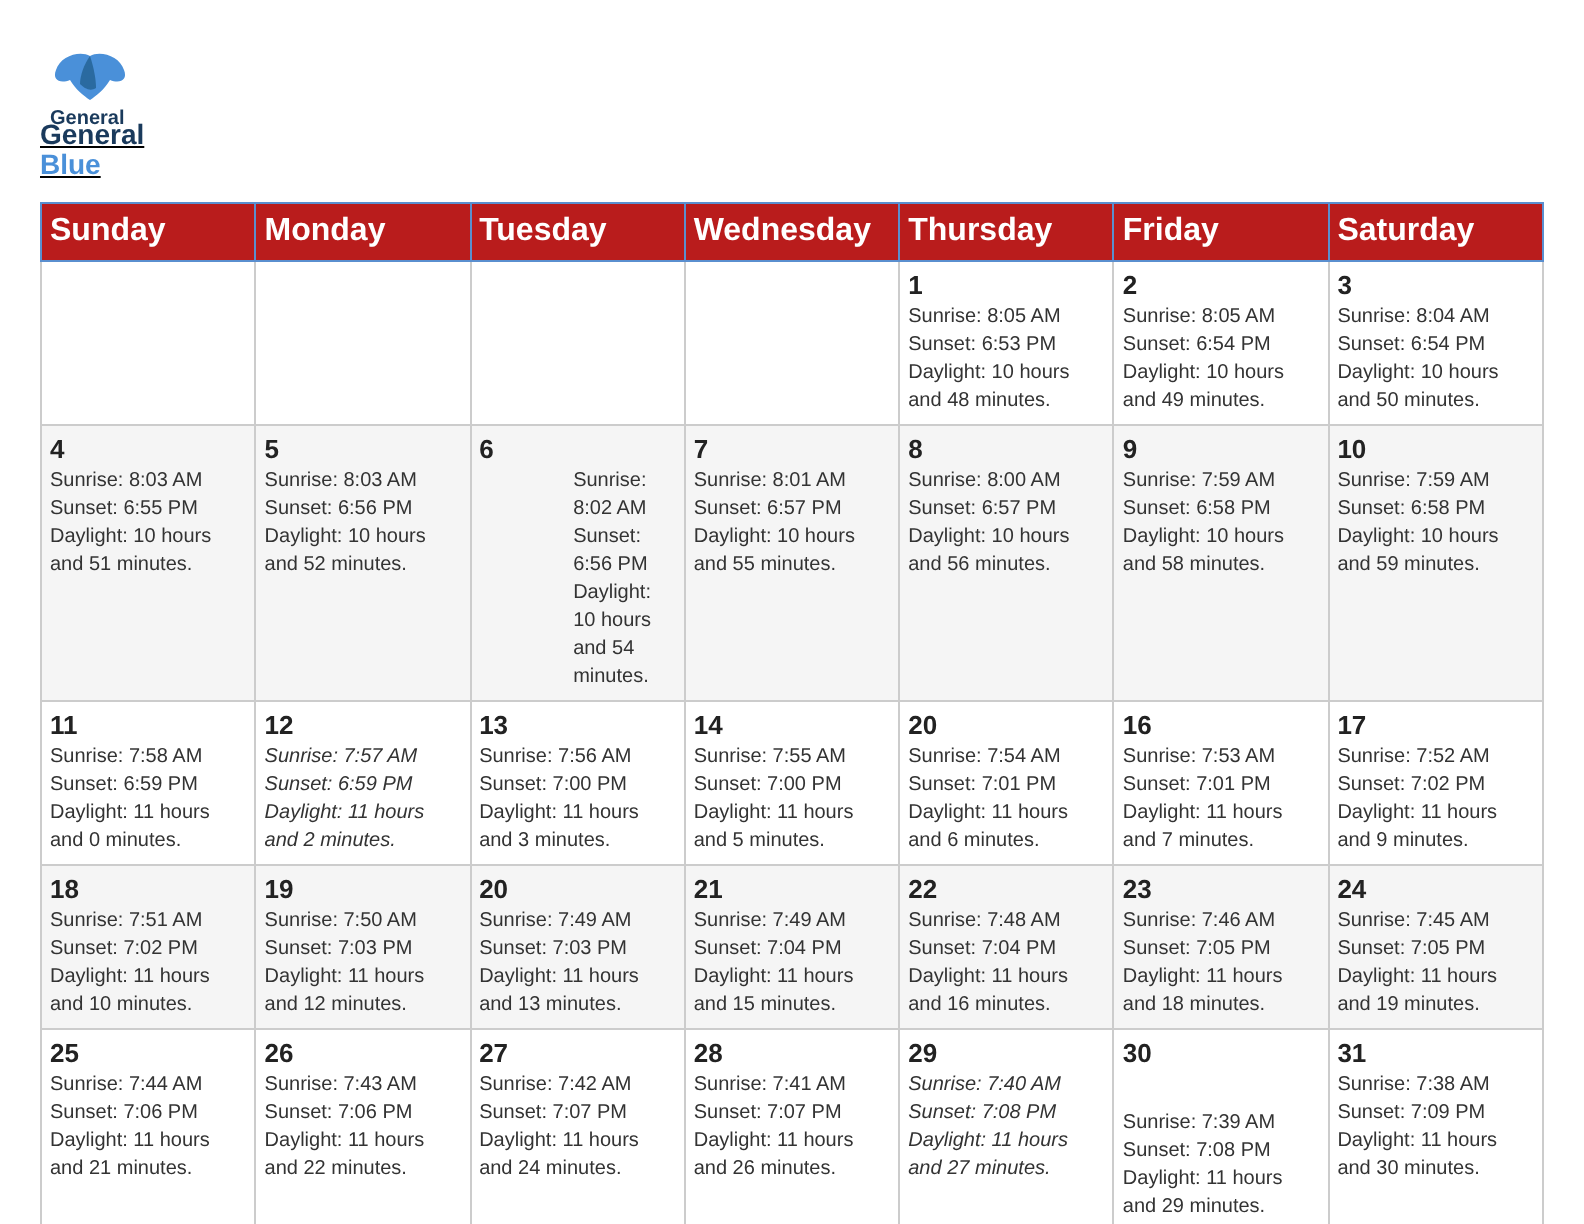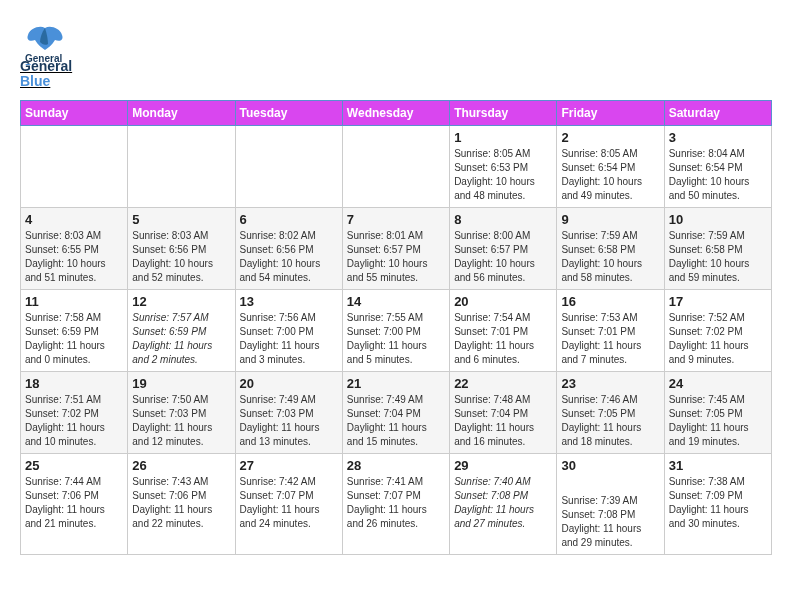--- a/index.html
+++ b/index.html
@@ -28,25 +28,25 @@
     .subtitle {
       font-size: 16px;
       color: #333;
     }
     .calendar {
       width: 100%;
       border-collapse: collapse;
       font-size: 11px;
     }
     .calendar th {
-      background-color: #d946ef;
+      background-color: #b91c1c;
       color: white;
       padding: 5px 4px;
       text-align: left;
-      font-size: 12px;
+      font-size: 16px;
       border: 1px solid #5a8fcf;
     }
     .calendar td {
       border: 1px solid #ccc;
       vertical-align: top;
       padding: 4px;
       width: calc(100% / 7);
       height: 80px;
       background: #fff;
     }
@@ -149,21 +149,21 @@
         </td>
         <td>
           <div class="day-number">5</div>
           <div class="day-info" style="white-space: pre-line;">Sunrise: 8:03 AM
 Sunset: 6:56 PM
 Daylight: 10 hours
 and 52 minutes.</div>
         </td>
         <td>
           <div class="day-number">6</div>
-          <div class="day-info" style="white-space: pre-line;">Sunrise: 8:02 AM
+          <div class="day-info" style="white-space: pre-line; margin-left: 47px;">Sunrise: 8:02 AM
 Sunset: 6:56 PM
 Daylight: 10 hours
 and 54 minutes.</div>
         </td>
         <td>
           <div class="day-number">7</div>
           <div class="day-info" style="white-space: pre-line;">Sunrise: 8:01 AM
 Sunset: 6:57 PM
 Daylight: 10 hours
 and 55 minutes.</div>

